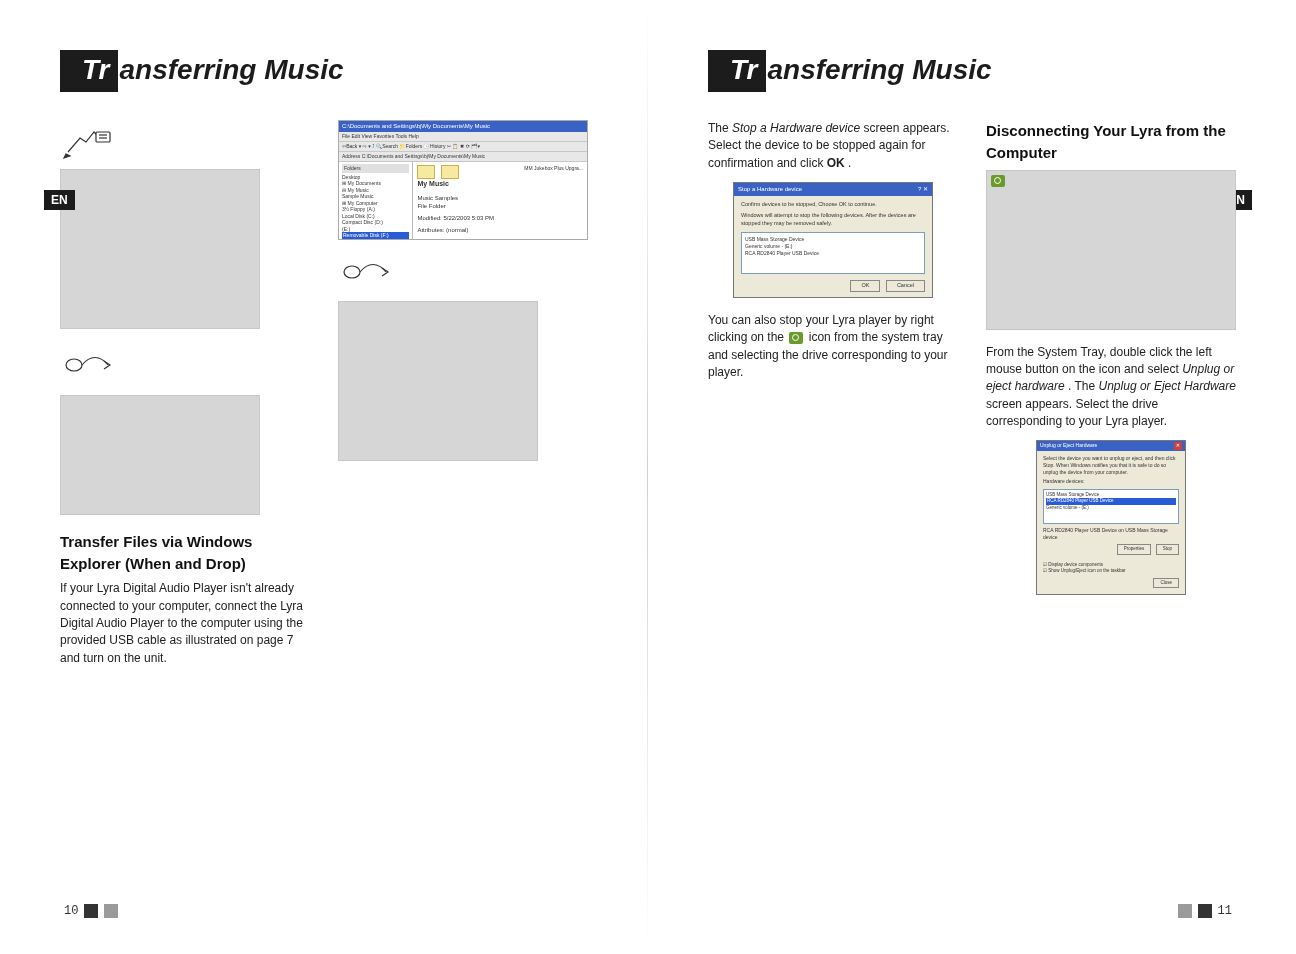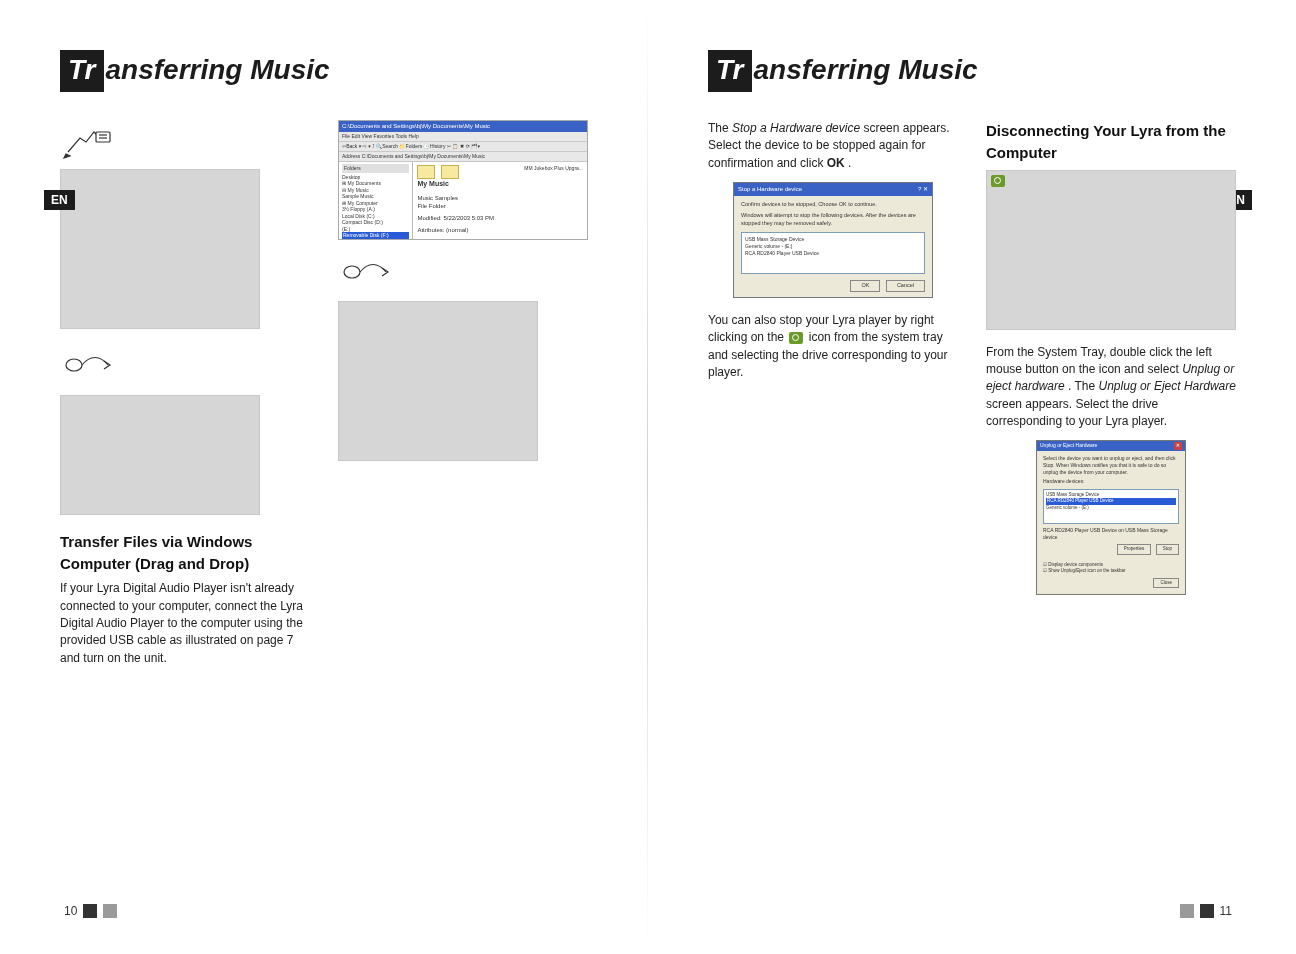--- a/index.html
+++ b/index.html
@@ -32,21 +32,21 @@
   .title-bar {
     display: flex;
     align-items: baseline;
     margin-bottom: 28px;
   }
   .title-block {
     background: #1c1c1c;
     color: #fff;
     font-size: 28px;
     font-weight: 700;
-    padding: 4px 8px 6px 8px;
+    padding: 4px 8px 6px 22px;
     font-style: italic;
     margin-right: 2px;
   }
   .title-rest {
     font-size: 28px;
     font-weight: 700;
     font-style: italic;
     color: #1c1c1c;
   }
   .en-badge {
@@ -294,20 +294,21 @@
   }
 
   .page-num-row {
     position: absolute;
     bottom: 36px;
     display: flex;
     align-items: center;
     gap: 6px;
     font-size: 12px;
     color: #333;
+    font-family: Liberation Mono, monospace;
   }
   .page-left .page-num-row { left: 64px; }
   .page-right .page-num-row { right: 64px; }
   .pn-dot {
     width: 14px; height: 14px;
     background: #9a9a9a;
   }
   .pn-dot.dark { background: #333; }
 
   em { font-style: italic; }
@@ -342,21 +343,21 @@
         <div class="img-gray"></div>
         <svg class="handdrag" viewBox="0 0 60 40">
           <g stroke="#333" stroke-width="1.2" fill="none">
             <ellipse cx="14" cy="20" rx="8" ry="6"></ellipse>
             <path d="M22 20 C30 10, 40 10, 48 20"></path>
             <path d="M44 16 L50 20 L44 24"></path>
           </g>
         </svg>
         <div class="img-gray short"></div>
 
-        <h3>Transfer Files via Windows Computer (Drag and Drop)</h3>
+        <h3>Transfer Files via Windows Explorer (When and Drop)</h3>
         <p>If your Lyra Digital Audio Player isn't already connected to your computer, connect the Lyra Digital Audio Player to the computer using the provided USB cable as illustrated on page 7 and turn on the unit.</p>
       </div>
 
       <div class="col">
 
         <div class="img-explorer">
           <div class="hdr">C:\Documents and Settings\bj\My Documents\My Music</div>
           <div class="menu">File   Edit   View   Favorites   Tools   Help</div>
           <div class="tool">⇦Back ▾ ⇨ ▾ ⤴  🔍Search  📁Folders  🕒History   ✂ 📋 ✖ ⟳  🗂▾</div>
           <div class="addr">

